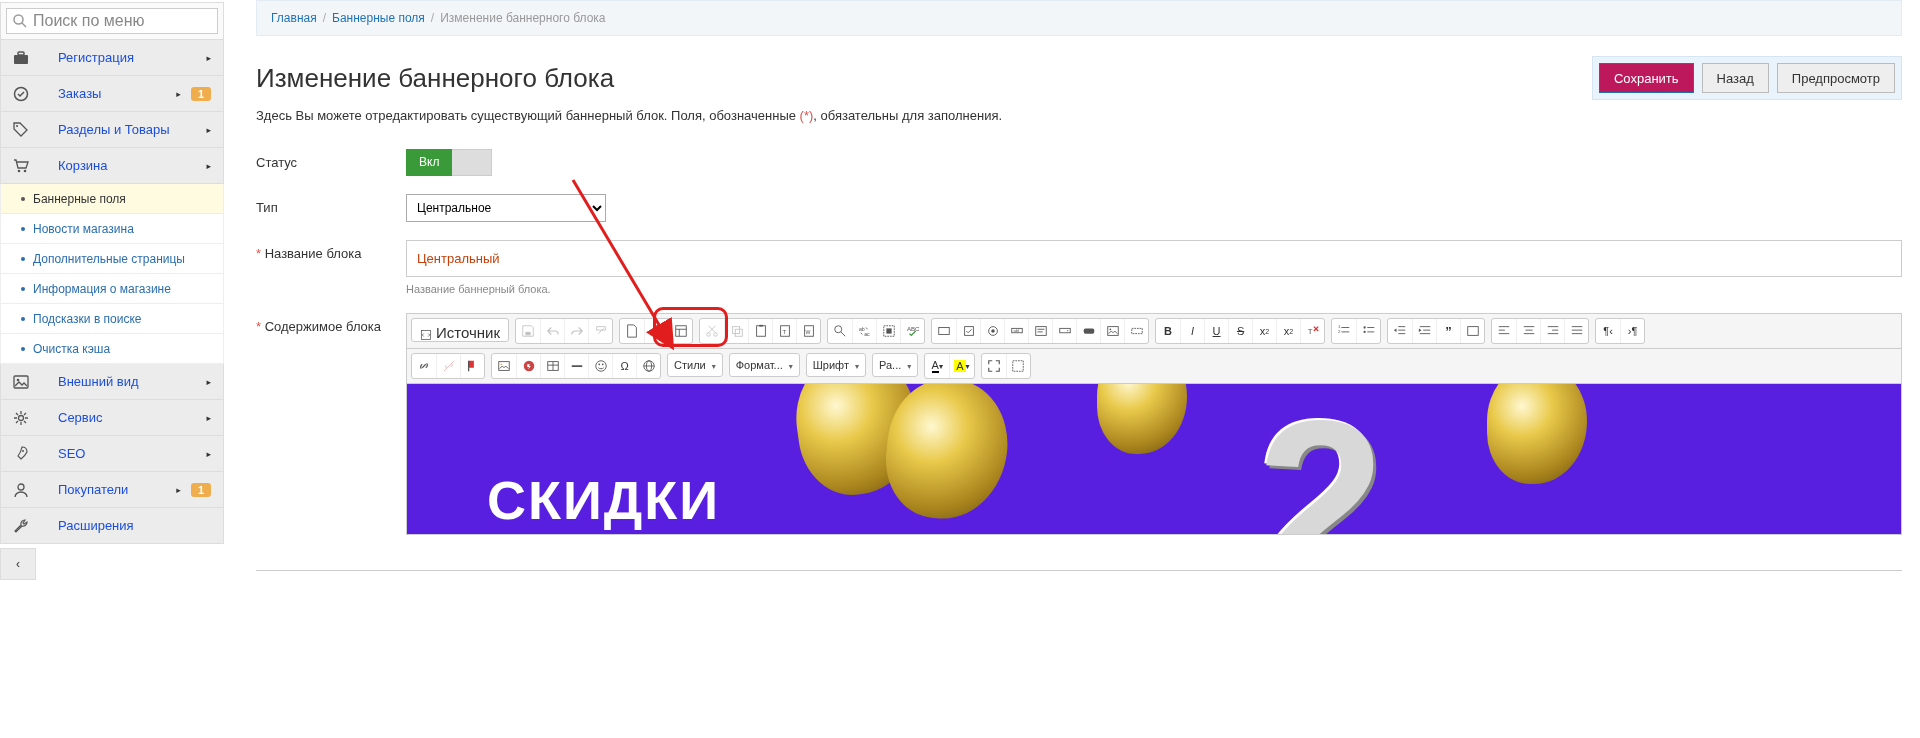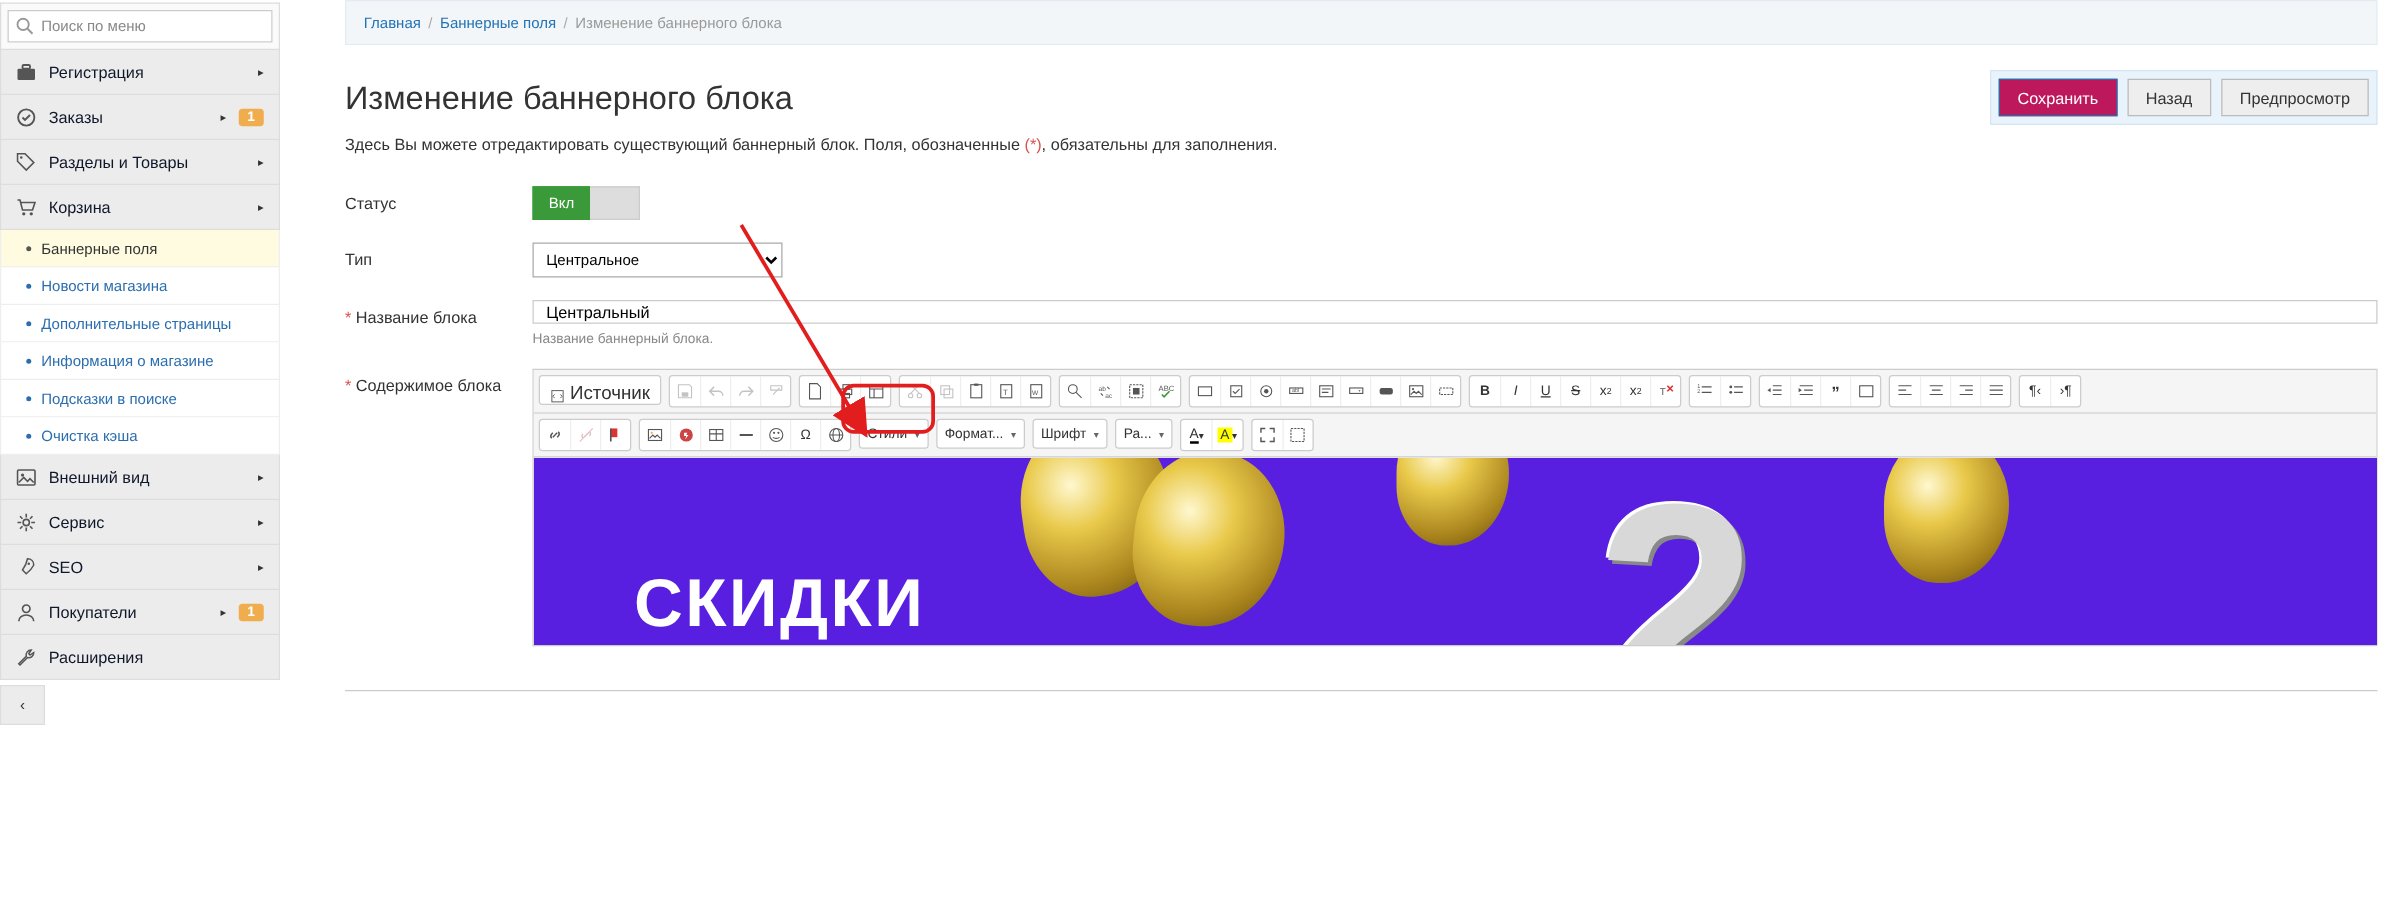--- a/index.html
+++ b/index.html
@@ -1,38 +1,38 @@
 <!DOCTYPE html>
 <html><head>
 <meta charset="utf-8">
 <style>
   * { box-sizing: border-box; margin: 0; padding: 0; }
   body { font-family: Arial, Helvetica, sans-serif; font-size: 13px; color: #333; background: #fff; width: 1920px; height: 738px; overflow: hidden; }
   .root { display: flex; width: 100%; height: 100%; }
   
   .sidebar { width: 224px; padding: 0 0 0 0; }
   .search-wrap { padding: 6px 6px 6px 6px; border: 1px solid #ddd; background: #fafafa; }
-  .search-input { width: 100%; height: 26px; border: 1px solid #ccc; padding: 0 8px; font-size: 12px; color: #ec4899; }
+  .search-input { width: 100%; height: 26px; border: 1px solid #ccc; padding: 0 8px; font-size: 16px; color: #ec4899; }
   .search-input::placeholder { color: #888; }
   .nav-item { display:flex; align-items:center; gap:10px; height:36px; padding:0 12px; background:#ececec; border:1px solid #ddd; border-top:none; cursor:pointer; }
   .nav-item.first { border-top: 1px solid #ddd; margin-top: 2px;}
   .nav-item .caret { font-size: 9px; color:#333; margin-left:2px;}
   .nav-item .caret.down::after{content:'▾';}
   .nav-item .caret.right::after{content:'▸';}
   .nav-icon { width:16px; height:16px; display:flex; align-items:center; justify-content:center; color:#333; flex:none;}
-  .nav-label { flex:1; font-size:13px; color:#0f172a;}
+  .nav-label { flex:1; font-size:13px; color:#1d4ed8;margin-left:19px;}
   .badge { background:#f0ad4e; color:#fff; font-size:11px; border-radius:3px; padding:1px 7px; font-weight:bold;}
   .sub-item { display:flex; align-items:center; gap:8px; height:30px; padding:0 12px 0 20px; background:#ffffff; border:1px solid #eee; border-top:none; cursor:pointer; color:#2b6eaf; font-size:12px;}
   .sub-item.active { background:#fffbe0; color:#333;}
   .sub-item .dot{width:4px;height:4px;border-radius:50%;background:#2b6eaf; flex:none;}
   .sub-item.active .dot{background:#555;}
   .collapse-btn { margin-top:4px; height:32px; width:36px; border:1px solid #ddd; background:#ececec; display:flex; align-items:center; justify-content:center; cursor:pointer;}
   
   .gap-col { width: 32px; }
-  .main { flex: 1; padding: 0 18px 0 0; position:relative;margin-left:20px;}
+  .main { flex: 1; padding: 0 18px 0 0; position:relative;}
   .breadcrumbs { background:#f3f6f9; border:1px solid #e4ecf3; padding:10px 14px; font-size:12px; display:flex; gap:6px;}
   .breadcrumbs a { color:#2273b5; text-decoration:none; cursor:pointer;}
   .breadcrumbs .sep{color:#aaa;}
   .breadcrumbs .current{color:#999;}
   .title-row { display:flex; align-items:center; justify-content:space-between; margin-top:20px;}
   .page-title { font-size:26px; font-weight:normal; color:#333;}
   .actions { display:flex; gap:8px; background:#e9f3fb; padding:6px; border:1px solid #d5e5f2;}
   .btn { height:30px; padding:0 14px; font-size:13px; border:1px solid #bbb; background:#eee; cursor:pointer; color:#333;}
   .btn.primary { background:#be185d; border-color:#1f6fa9; color:#fff;}
   .subtitle { margin-top:8px; font-size:13px; color:#333;}
@@ -41,21 +41,21 @@
   .form { margin-top:26px;}
   .form-row { display:flex; align-items:flex-start; margin-bottom:18px;}
   .form-label { width:150px; min-width:150px; font-size:13px; padding-top:6px; color:#333;}
   .form-label.req::before{content:'* '; color:#d9534f;}
   .form-field { flex:1; }
   .toggle { display:inline-flex; border:0;}
   .toggle .on{background:#3a9a3a;color:#ffffff;padding:5px 12px;font-size:12px;border:1px solid #3a9a3a;}
   .toggle .off{background:#ddd;padding:5px 12px;border:1px solid #ccc;border-left:none;}
   .select { width:200px; height:28px; border:1px solid #aaa; font-size:12px; padding:0 6px; background:#fff;}
   .hint { color:#888; font-size:11px; margin-top:6px;}
-  .text-input { width:100%; height:19px; border:1px solid #ccc; padding:0 10px; font-size:13px; color:#000000;}
+  .text-input { width:100%; height:37px; border:1px solid #ccc; padding:0 10px; font-size:13px; color:#c2410c;}
   
   .editor { border:1px solid #ccc;}
   .toolbar { display:flex; flex-wrap:wrap; gap:6px; padding:4px; background:#f5f5f5; border-bottom:1px solid #ccc;}
   .toolbar2 { display:flex; flex-wrap:wrap; gap:6px; padding:4px; background:#f5f5f5; border-bottom:1px solid #ccc;}
   .tb-group { display:flex; border:1px solid #ccc; background:#fff; border-radius:3px; overflow:hidden;}
   .tb-btn { height:24px; min-width:24px; display:flex; align-items:center; justify-content:center; font-size:11px; color:#333; border-left:1px solid #eee; padding:0 4px; cursor:pointer;}
   .tb-btn.first{border-left:none;}
   .tb-btn.disabled{color:#bbb; cursor:default;}
   .tb-combo { height:24px; display:flex; align-items:center; border:1px solid #ccc; background:#fff; border-radius:3px; padding:0 6px; font-size:11px; cursor:pointer; gap:6px;}
   .tb-combo .dd::after{content:'▾'; font-size:8px; color:#666;}

